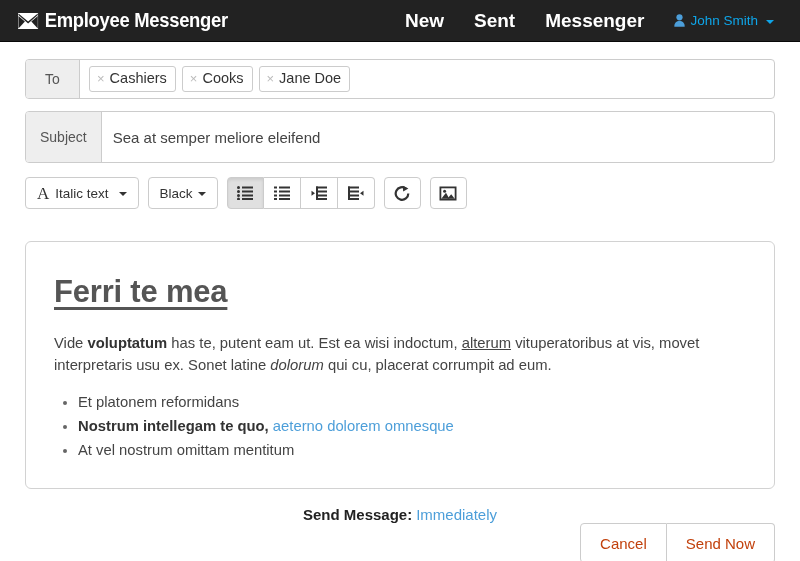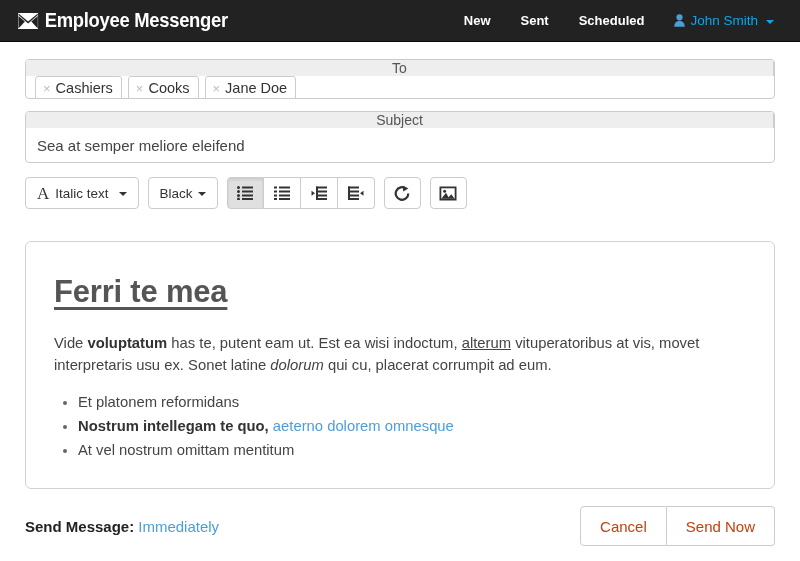--- a/index.html
+++ b/index.html
@@ -50,21 +50,21 @@
   .brand-icon svg { display: block; }
   .nav-right {
     margin-left: auto;
     display: flex;
     align-items: center;
     gap: 0px;
     padding-right: 14px;
   }
   .nav-link {
     color: #ffffff;
-    font-size: 13px;
+    font-size: 19px;
     font-weight: bold;
     padding: 0 15px;
     line-height: 42px;
     cursor: pointer;
     white-space: nowrap;
   }
   .nav-user {
     color: #0ea5e9;
     font-size: 13.5px;
     padding: 0 12px 0 15px;
@@ -101,21 +101,20 @@
   
   .field-row {
     display: flex;
     width: 750px;
     margin-bottom: 12px;
     border: 1px solid #cccccc;
     border-radius: 4px;
     background: #ffffff;
     box-sizing: border-box;
     overflow: hidden;
-    flex-direction: column;
   }
   .field-label {
     background: #eeeeee;
     border-right: 1px solid #cccccc;
     color: #555555;
     font-size: 14px;
     padding: 0 14px;
     display: flex;
     align-items: center;
     justify-content: center;
@@ -276,20 +275,21 @@
   .t-underline { text-decoration: underline; }
   .t-link { color: #4c9ed9; }
 
   
   .footer {
     width: 750px;
     display: flex;
     align-items: center;
     margin-top: 17px;
     height: 40px;
+    flex-direction: column;
   }
   .send-msg {
     font-size: 15px;
     color: #222222;
   }
   .send-msg-label { font-weight: bold; }
   .send-msg-value {
     color: #4c9ed9;
     cursor: pointer;
     margin-left: 4px;
@@ -316,21 +316,21 @@
         <path d="M0.5 0.5 L11 8.5 L21.5 0.5 L21.5 2 L11 10.5 L0.5 2 Z" fill="#222222"></path>
         <path d="M0.5 15.5 L7.5 8.5 L0.5 3 Z" fill="#222222"></path>
         <path d="M21.5 15.5 L14.5 8.5 L21.5 3 Z" fill="#222222"></path>
       </svg>
     </span>
     <span>Employee Messenger</span>
   </div>
   <div class="nav-right">
     <div class="nav-link">New</div>
     <div class="nav-link">Sent</div>
-    <div class="nav-link">Scheduled</div>
+    <div class="nav-link">Messenger</div>
     <div class="nav-user">
       <span class="user-icon">
         <svg width="11" height="13" viewBox="0 0 11 13">
           <circle cx="5.5" cy="3.3" r="3.1" fill="#4c9ed9"></circle>
           <path d="M0.3 12.8 C0.3 8.8 2.6 7.1 5.5 7.1 C8.4 7.1 10.7 8.8 10.7 12.8 Z" fill="#4c9ed9"></path>
         </svg>
       </span>
       <span>John Smith</span>
       <span class="caret"></span>
     </div>

